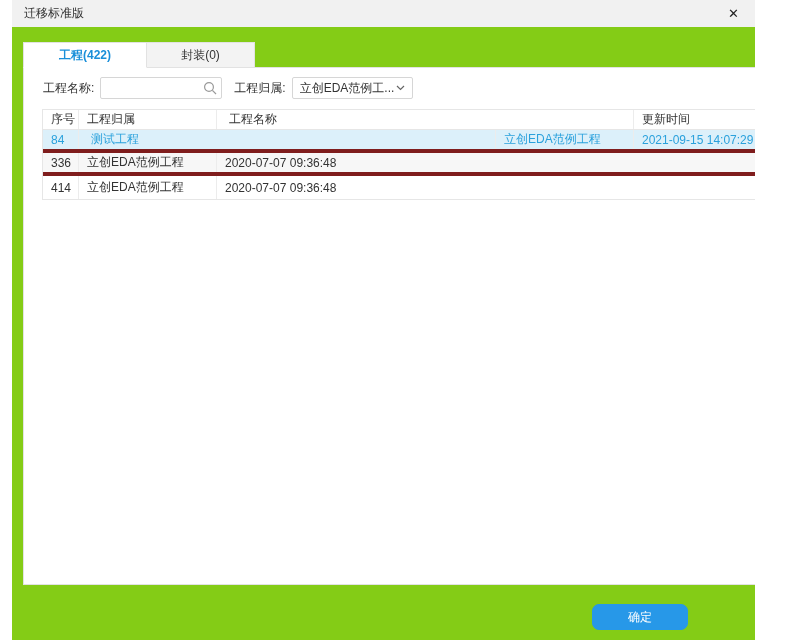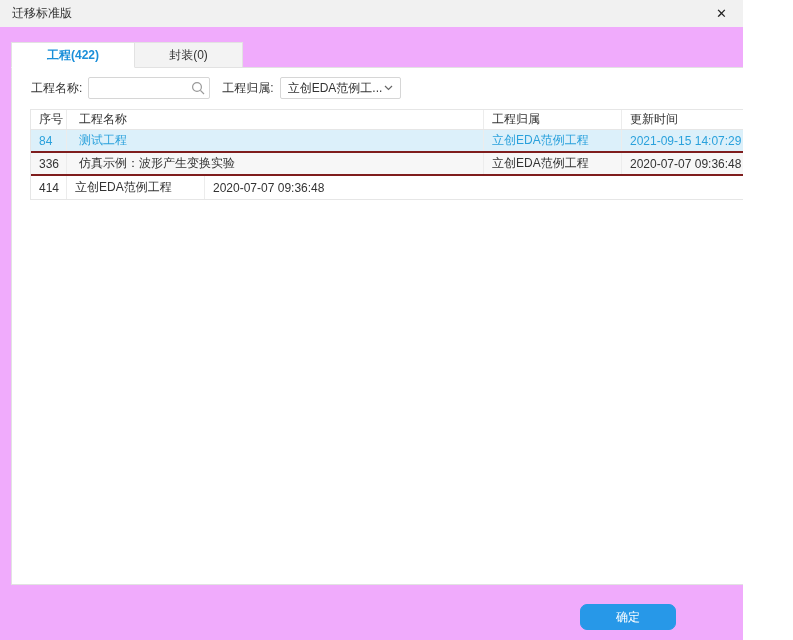--- a/index.html
+++ b/index.html
@@ -1,21 +1,21 @@
 <!DOCTYPE html>
 <html><head>
 <meta charset="utf-8">
 <style>
   * { box-sizing: border-box; margin: 0; padding: 0; }
   html, body { background: #fff; }
   body { width: 793px; height: 640px; font-family: "Liberation Sans", sans-serif; }
 
   .dialog {
     position: relative; width: 743px; height: 640px;
-    background: #f0abfc; font-size: 12px; color: #333; overflow: hidden;
+    background: #84cc16; font-size: 12px; color: #333; overflow: hidden; margin-left: 12px;
   }
 
   
   .titlebar {
     position: absolute; top: 0; left: 0; right: 0; height: 27px;
     background: #f1f1f1; display: flex; align-items: center;
     padding: 0 14px 0 12px;
   }
   .title { font-size: 12px; color: #333; }
   .close-btn {
@@ -63,21 +63,21 @@
     padding: 0 7px; cursor: pointer; background: #fff;
   }
   .select-value { white-space: nowrap; overflow: hidden; color: #333; }
 
   
   .table {
     position: absolute; left: 30px; top: 109px; width: 736px;
     border: 1px solid #e6e6e6; background: #fff; z-index: 2;
   }
   .thead { height: 20px; display: flex; align-items: center; border-bottom: 1px solid #e6e6e6; }
-  .tr { display: flex; height: 23px; align-items: center; border-bottom: 2px solid #7f1d1d; }
+  .tr { display: flex; height: 23px; align-items: center; border-bottom: 4px solid #7f1d1d; }
   .tbody .tr:last-child { border-bottom: none; }
   .th, .td {
     padding-left: 8px; overflow: hidden; white-space: nowrap;
     height: 100%; display: flex; align-items: center;
   }
   .th:not(:last-child), .td:not(:last-child) { border-right: 1px solid #ececec; }
   .col-id { width: 36px; }
   .col-name { width: 417px; padding-left: 12px; }
   .col-owner { width: 138px; }
   .col-time { flex: 1; text-align: right; }
@@ -125,34 +125,33 @@
       <span class="select-value">立创EDA范例工...</span>
       <svg width="9" height="6" viewBox="0 0 9 6">
         <path d="M1 1l3.5 3.5L8 1" fill="none" stroke="#666" stroke-width="1.2"></path>
       </svg>
     </span>
   </div>
 
   <div class="table">
     <div class="thead">
       <div class="th col-id">序号</div>
+      <div class="th col-owner">工程归属</div>
       <div class="th col-name">工程名称</div>
-      <div class="th col-owner">工程归属</div>
       <div class="th col-time">更新时间</div>
     </div>
     <div class="tbody">
         <div class="tr selected">
       <div class="td col-id">84</div>
       <div class="td col-name">测试工程</div>
       <div class="td col-owner">立创EDA范例工程</div>
       <div class="td col-time">2021-09-15 14:07:29</div>
     </div>
         <div class="tr zebra">
       <div class="td col-id">336</div>
-      <div class="td col-name">仿真示例：波形产生变换实验</div>
       <div class="td col-owner">立创EDA范例工程</div>
       <div class="td col-time">2020-07-07 09:36:48</div>
     </div>
         <div class="tr">
       <div class="td col-id">414</div>
       <div class="td col-owner">立创EDA范例工程</div>
       <div class="td col-time">2020-07-07 09:36:48</div>
     </div>
       </div>
   </div>

